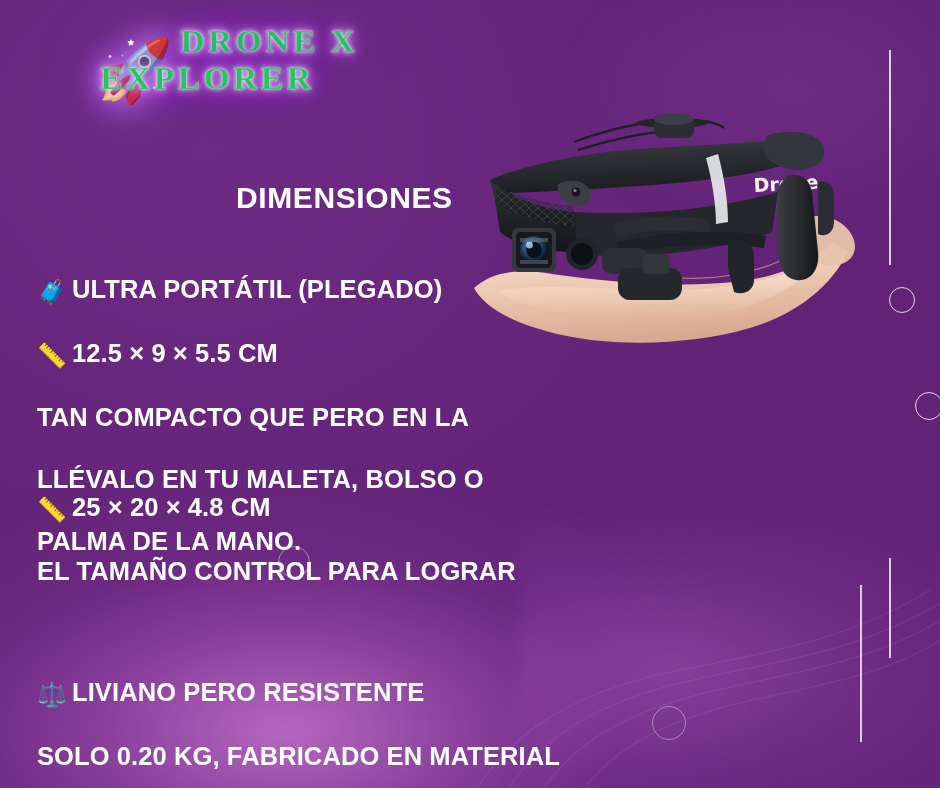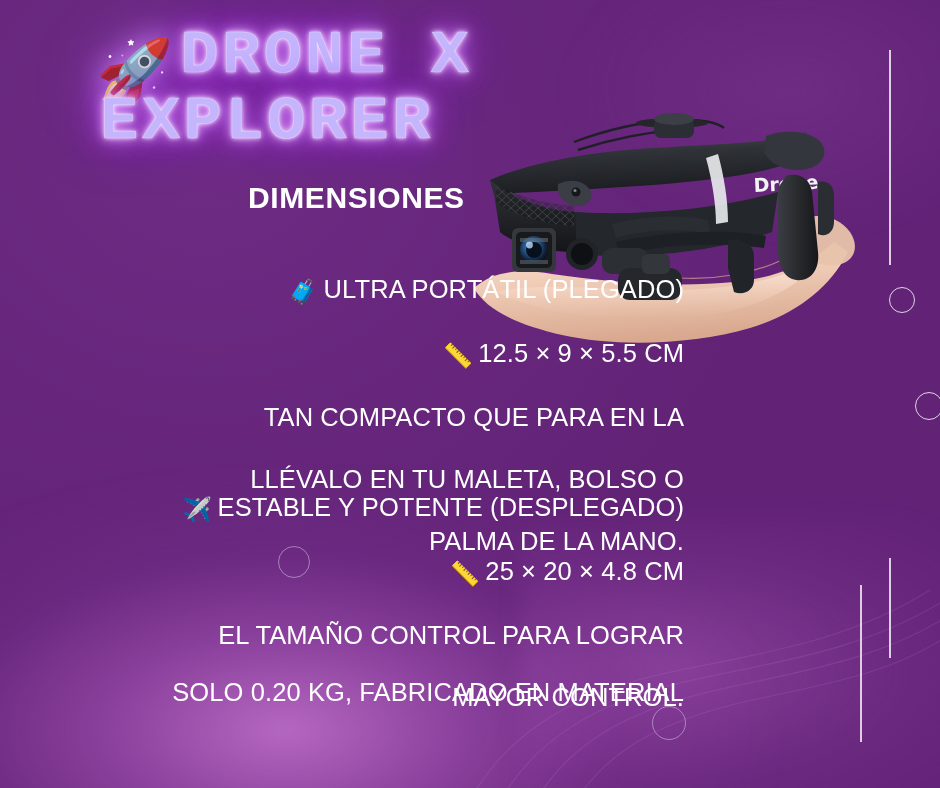--- a/index.html
+++ b/index.html
@@ -104,26 +104,26 @@
   .rocket-icon {
     position: absolute;
     left: 4px;
     top: 14px;
     font-size: 62px;
     line-height: 1;
     filter: drop-shadow(0 0 14px rgba(214,140,255,0.95))
             drop-shadow(0 0 26px rgba(180,90,240,0.65));
   }
   .neon-title {
-    font-family: Liberation Mono, monospace;
+    font-family: Liberation Serif, serif;
     font-weight: 700;
-    font-size: 61px;
+    font-size: 32px;
     line-height: 0.98;
     letter-spacing: 3.5px;
-    color: #c4b5fd;
+    color: #22c55e;
     text-transform: uppercase;
     text-shadow:
       0 0 4px #f6e7ff,
       0 0 10px #e3b4ff,
       0 0 20px #c45ff0,
       0 0 34px #a63fe0,
       0 0 52px #8a2bd0;
     -webkit-text-stroke: 0.6px rgba(255,255,255,0.35);
   }
   .neon-title .l1 {
@@ -145,40 +145,39 @@
     position: absolute;
     left: 466px;
     top: 92px;
     width: 400px;
     height: 275px;
   }
 
   
   .dimensiones {
     position: absolute;
-    left: 248px;
+    left: 236px;
     top: 181px;
     font-size: 30px;
     font-weight: 700;
     letter-spacing: 0.6px;
     color: #ffffff;
   }
 
   
   .copy {
     position: absolute;
-    left: 44px;
+    left: 37px;
     width: 640px;
     color: #ffffff;
     font-size: 25.5px;
-    font-weight: 400;
+    font-weight: 700;
     line-height: 31px;
     letter-spacing: 0.1px;
     white-space: pre-line;
-    text-align: right;
   }
   .copy .row {
     display: block;
     white-space: nowrap;
   }
   .copy .emoji {
     font-size: 24px;
     display: inline-block;
     vertical-align: -2px;
     margin-right: 5px;
@@ -343,31 +342,30 @@
     </div>
   </div>
 
   <div class="dimensiones">DIMENSIONES</div>
 
   <div class="deco-circle faint" style="left:278px; top:546px; width:30px; height:30px;"></div>
 
   <div class="copy" id="block-portable">
     <span class="row"><span class="emoji">🧳</span><span>ULTRA PORTÁTIL (PLEGADO)</span></span>
     <span class="row"><span class="emoji">📏</span><span>12.5 × 9 × 5.5 CM</span></span>
-    <span class="row"> TAN COMPACTO QUE PARA EN LA</span>
+    <span class="row"> TAN COMPACTO QUE PERO EN LA</span>
     <span class="row"> LLÉVALO EN TU MALETA, BOLSO O</span>
     <span class="row">PALMA DE LA MANO.</span>
   </div>
 
   <div class="copy" id="block-stable">
-    <span class="row"><span class="emoji">✈️</span><span>ESTABLE Y POTENTE (DESPLEGADO)</span></span>
     <span class="row"><span class="emoji">📏</span><span>25 × 20 × 4.8 CM</span></span>
     <span class="row"> EL TAMAÑO CONTROL PARA LOGRAR</span>
-    <span class="row">MAYOR CONTROL.</span>
   </div>
 
   <div class="copy" id="block-light">
+    <span class="row"><span class="emoji">⚖️</span><span>LIVIANO PERO RESISTENTE</span></span>
     <span class="row">SOLO 0.20 KG, FABRICADO EN MATERIAL</span>
     
     
   </div>
 
 </div>
 
 </body></html>

